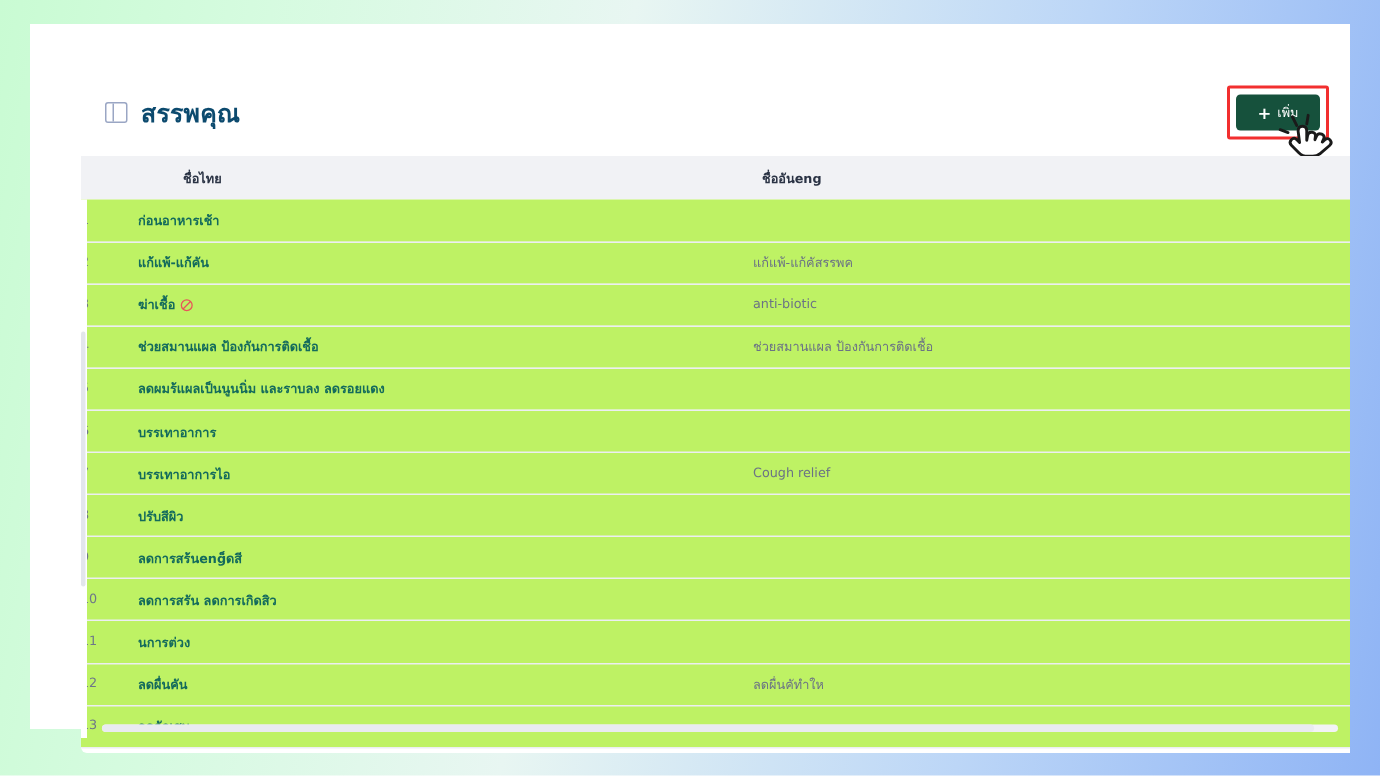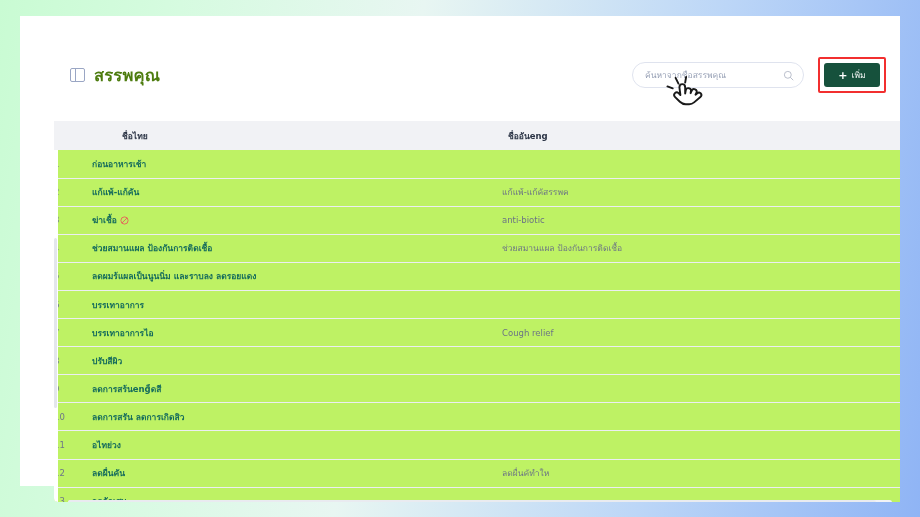--- a/index.html
+++ b/index.html
@@ -68,21 +68,21 @@
     left: 3.6px;
     top: 0;
     bottom: 0;
     width: 1.6px;
     background: #9aa6c4;
   }
 
   .page-title {
     font-size: 16.5px;
     font-weight: bold;
-    color: #4d7c0f;
+    color: #0c4a6e;
     letter-spacing: .2px;
     white-space: nowrap;
   }
 
   .header-right {
     margin-left: auto;
     display: flex;
     align-items: center;
     gap: 14px;
     position: relative;
@@ -146,21 +146,21 @@
     height: 46px;
     pointer-events: none;
   }
 
   
   .table-area {
     position: relative;
     height: 398px;
   }
 
-  .grid-table { width: 100%; border-collapse: collapse; table-layout: fixed; margin-top: 17px; }
+  .grid-table { width: 100%; border-collapse: collapse; table-layout: fixed; }
 
   .grid-table thead th {
     background: #f1f2f5;
     height: 29px;
     font-size: 8.5px;
     font-weight: bold;
     color: #2b3445;
     text-align: left;
     vertical-align: middle;
     padding: 0;
@@ -252,27 +252,20 @@
 
     <div class="card-header">
 
       <div class="title-group">
         <span class="panel-icon"></span>
         <span class="page-title">สรรพคุณ</span>
       </div>
 
       <div class="header-right">
 
-        <div class="search-box">
-          <input class="search-input" type="text" placeholder="ค้นหาจากชื่อสรรพคุณ" style="">
-          <svg class="search-icon" viewBox="0 0 16 16">
-            <circle cx="7" cy="7" r="5" fill="none" stroke="#8b94aa" stroke-width="1.4"></circle>
-            <line x1="10.8" y1="10.8" x2="14.5" y2="14.5" stroke="#8b94aa" stroke-width="1.4" stroke-linecap="round"></line>
-          </svg>
-        </div>
 
         <div class="add-wrap">
           <button class="add-button">
             <span class="plus-icon">+</span>
             <span>เพิ่ม</span>
           </button>
         </div>
 
         <svg class="cursor-hand" viewBox="0 0 48 48">
           <g stroke="#1a1a1a" stroke-width="2" stroke-linecap="round" fill="none">
@@ -345,21 +338,21 @@
               <td class="cell-thai"><span>ลดการสร้นeng็ดสี</span></td>
               <td class="cell-eng"></td>
             </tr>
             <tr>
               <td class="cell-idx">10</td>
               <td class="cell-thai"><span>ลดการสรัน ลดการเกิดสิว</span></td>
               <td class="cell-eng"></td>
             </tr>
             <tr>
               <td class="cell-idx">11</td>
-              <td class="cell-thai"><span>อไทย่วง</span></td>
+              <td class="cell-thai"><span>นการต่วง</span></td>
               <td class="cell-eng"></td>
             </tr>
             <tr>
               <td class="cell-idx">12</td>
               <td class="cell-thai"><span>ลดผื่นคัน</span></td>
               <td class="cell-eng">ลดผื่นคัทำให</td>
             </tr>
             <tr>
               <td class="cell-idx">13</td>
               <td class="cell-thai"><span>ลดอักเสบ</span></td>

